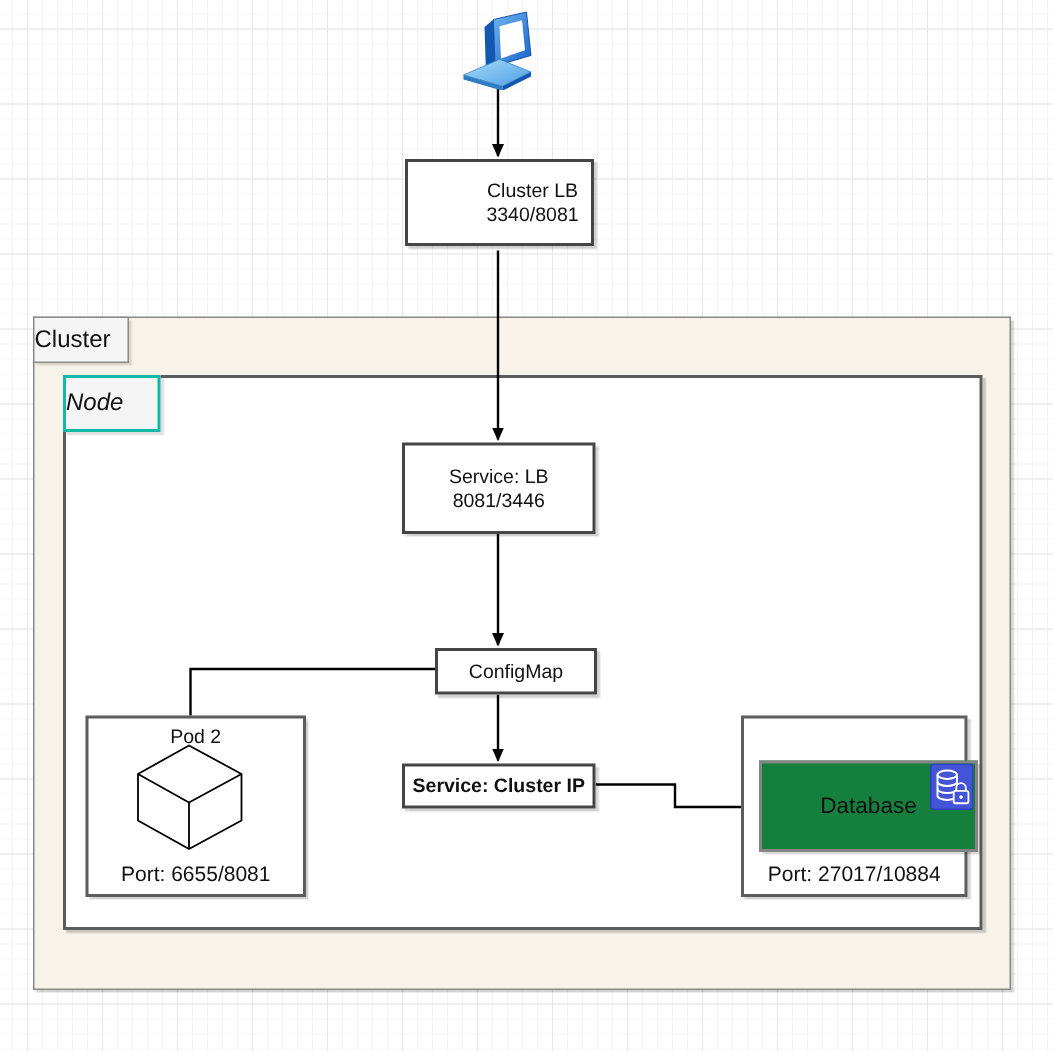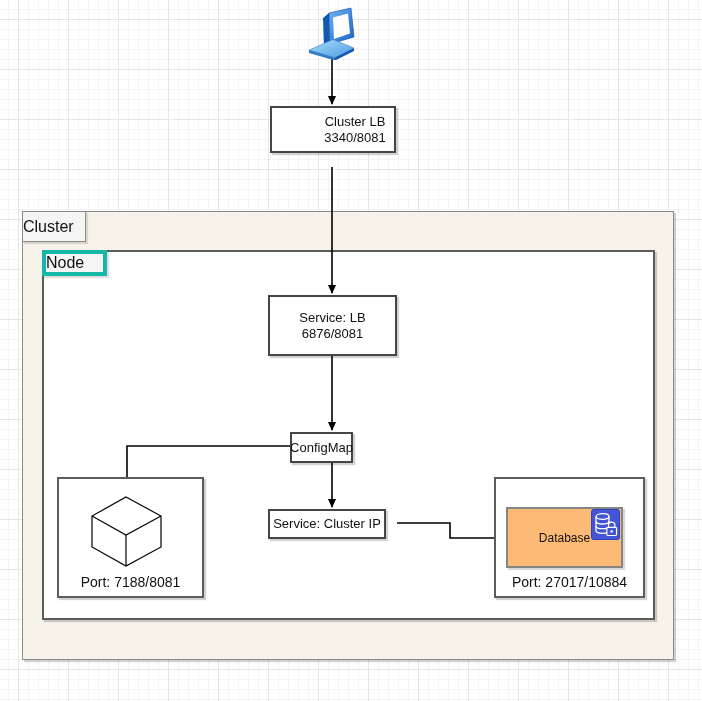--- a/index.html
+++ b/index.html
@@ -67,28 +67,29 @@
   #cluster-tab {
     left: -1px; top: -1px; width: 64px; height: 31px;
     border: 1px solid var(--container-border);
   }
   #node-container {
     left: 42px; top: 250px; width: 613px; height: 370px;
     background: #ffffff;
     border: 2px solid var(--pod-border);
   }
   #node-tab {
-    left: -2px; top: -2px; width: 65px; height: 26px;
-    border: 4px solid #14b8a6;
-  }
-
-  #cluster-lb  { left: 270px; top: 106px; width: 126px; height: 47px; padding-left: 44px; }
+    left: -2px; top: -2px; width: 65px; height: 38px;
+    border: 2px solid #14b8a6;
+    font-style: italic;
+  }
+
+  #cluster-lb  { left: 270px; top: 106px; width: 126px; height: 58px; padding-left: 44px; }
   #service-lb  { left: 268px; top: 295px; width: 129px; height: 61px; }
-  #configmap   { left: 290px; top: 432px; width: 63px;  height: 31px; font-size: 13px; }
-  #service-cip { left: 268px; top: 509px; width: 118px; height: 30px; }
+  #configmap   { left: 290px; top: 432px; width: 108px;  height: 31px; font-size: 13px; }
+  #service-cip { left: 268px; top: 509px; width: 129px; height: 30px; font-weight: bold; }
 
   .pod {
     position: absolute;
     background: #ffffff;
     border: 2px solid var(--pod-border);
     box-shadow: 2px 2px 1px rgba(0,0,0,0.18);
   }
   #pod2 { left: 57px;  top: 477px; width: 147px; height: 121px; }
   #pod1 { left: 494px; top: 477px; width: 151px; height: 121px; }
 
@@ -101,26 +102,26 @@
     text-align: center; font-size: 14px;
   }
 
   #cube-svg { position: absolute; left: 29px; top: 14px; }
   #app-label {
     position: absolute; left: 0; top: 45px; width: 140px;
     text-align: center; font-size: 13px;
   }
 
   #database-box {
-    position: absolute; left: 10px; top: 28px; width: 117px; height: 61px;
-    background: #fdba74;
+    position: absolute; left: 10px; top: 28px; width: 146px; height: 61px;
+    background: #15803d;
     border: 2px solid var(--inner-box-border);
     box-shadow: 2px 2px 1px rgba(0,0,0,0.15);
     display: flex; align-items: center; justify-content: center;
-    font-size: 12px;
+    font-size: 15px;
   }
   #db-icon { position: absolute; right: 1px; top: 0px; }
 
   #connector-layer {
     position: absolute; left: 0; top: 0;
     width: 702px; height: 701px;
     pointer-events: none;
   }
   #connector-layer polyline {
     fill: none;
@@ -183,38 +184,39 @@
     </svg>
   </div>
 
   <div class="shape-box" id="cluster-lb">
     <span>Cluster LB</span>
     <span>3340/8081</span>
   </div>
 
   <div class="shape-box" id="service-lb">
     <span>Service: LB</span>
-    <span>6876/8081</span>
+    <span>8081/3446</span>
   </div>
 
   <div class="shape-box" id="configmap">
     <span>ConfigMap</span>
   </div>
 
   <div class="shape-box" id="service-cip">
     <span>Service: Cluster IP</span>
   </div>
 
   <div class="pod" id="pod2">
+    <div class="pod-title">Pod 2</div>
     <svg id="cube-svg" width="78" height="78" viewBox="0 0 78 78" xmlns="http://www.w3.org/2000/svg">
       <polygon points="38,4 73,23 73,54 38,73 4,54 4,23" fill="#ffffff" stroke="#000000" stroke-width="1.2"></polygon>
       <polyline points="4,23 38,42 73,23" fill="none" stroke="#000000" stroke-width="1.2"></polyline>
       <line x1="38" y1="42" x2="38" y2="73" stroke="#000000" stroke-width="1.2"></line>
     </svg>
-    <div class="pod-port">Port: 7188/8081</div>
+    <div class="pod-port">Port: 6655/8081</div>
   </div>
 
   <div class="pod" id="pod1">
     <div id="database-box">
       <span>Database</span>
       <svg id="db-icon" width="29" height="31" viewBox="0 0 29 31" xmlns="http://www.w3.org/2000/svg">
         <rect x="0.5" y="0.5" width="28" height="30" rx="2" fill="#4355d6" stroke="#2f41c0"></rect>
         <ellipse cx="11.5" cy="7.5" rx="6.5" ry="2.8" fill="none" stroke="#ffffff" stroke-width="1.3"></ellipse>
         <path d="M5,7.5 V21.5 a6.5,2.8 0 0 0 13,0 V7.5" fill="none" stroke="#ffffff" stroke-width="1.3"></path>
         <path d="M5,12.2 a6.5,2.8 0 0 0 13,0" fill="none" stroke="#ffffff" stroke-width="1.3"></path>

